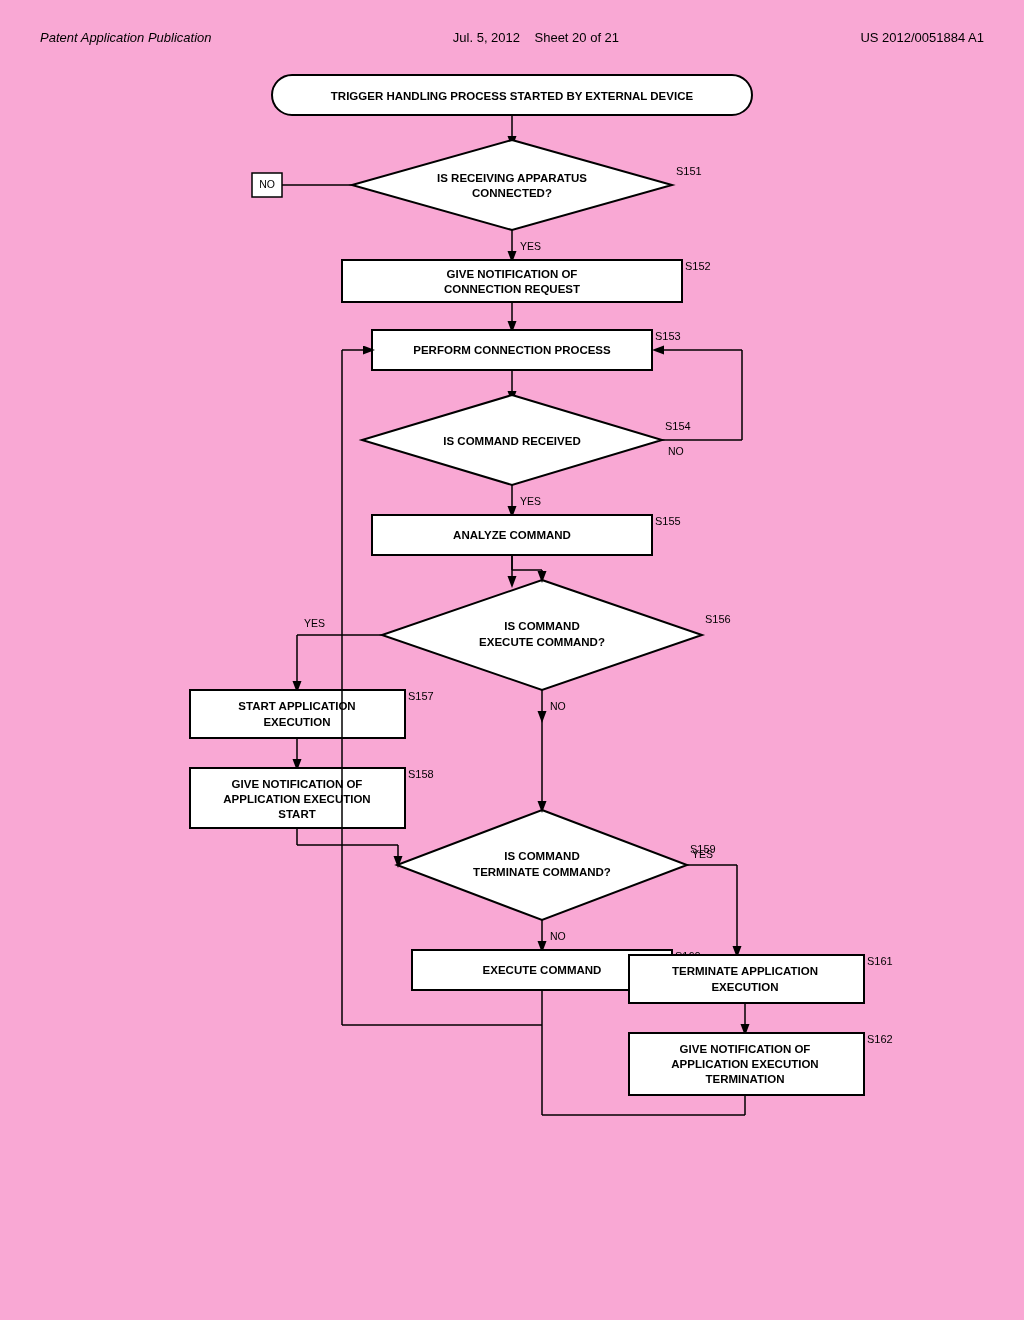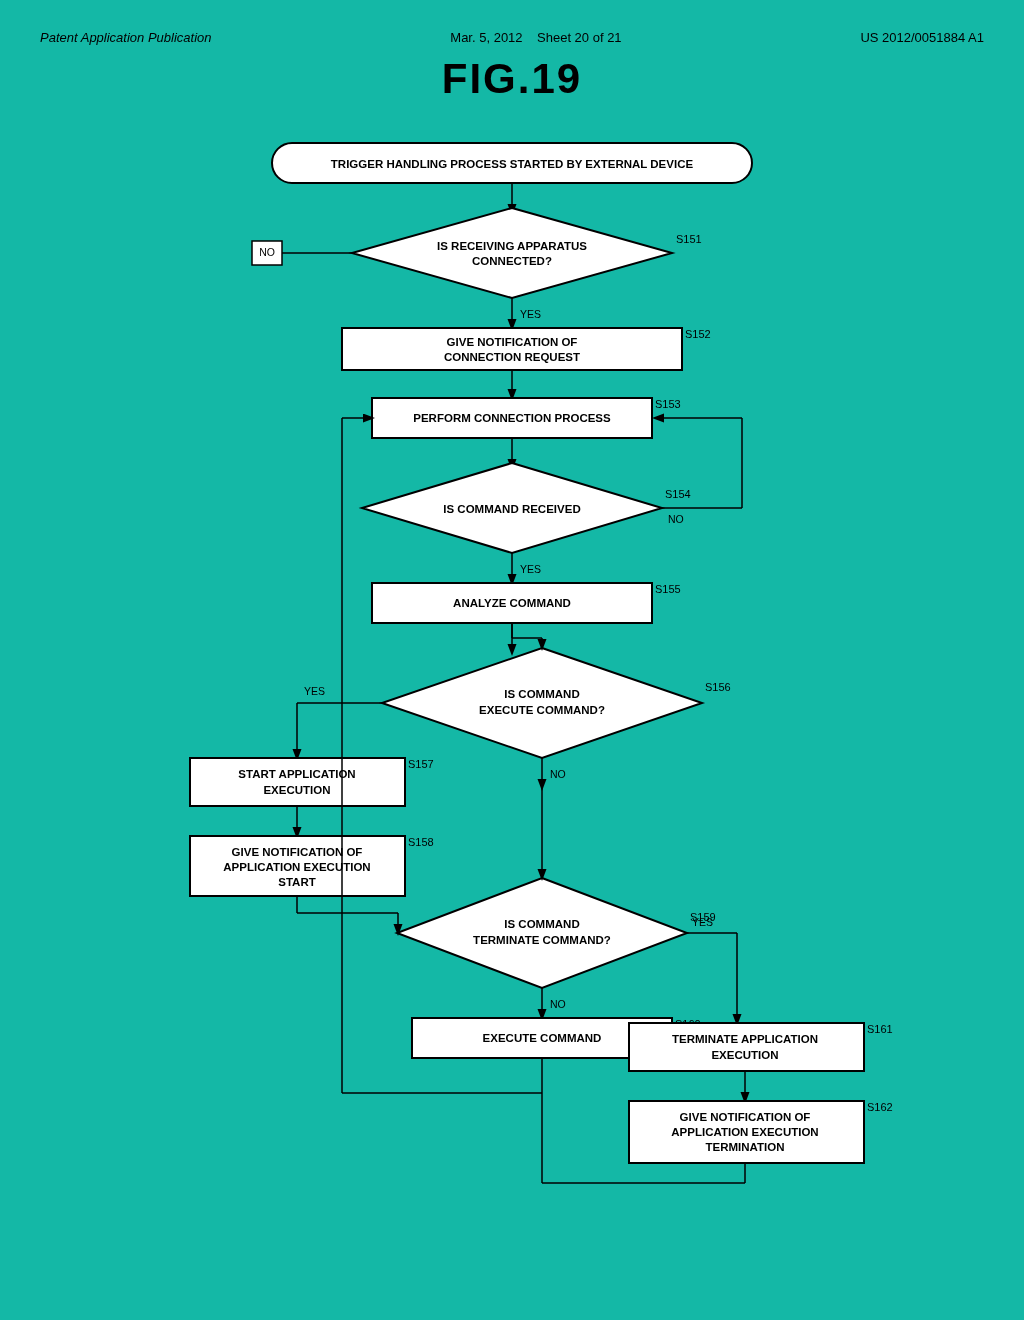--- a/index.html
+++ b/index.html
@@ -8,21 +8,21 @@
       font-family: Arial, sans-serif;
       width: 1024px;
       min-height: 1320px;
       position: relative;
       overflow: hidden;
     }
 
     .page {
       width: 1024px;
       min-height: 1320px;
-      background: #14b8a6;
+      background: #f9a8d4;
       position: relative;
       padding: 30px 40px;
     }
 
     .header {
       display: flex;
       justify-content: space-between;
       align-items: flex-start;
       margin-bottom: 10px;
       font-size: 13px;
@@ -42,27 +42,26 @@
     }
   </style>
 </head>
 <body>
 
 <div class="page">
 
   <div class="header">
     <div class="header-left">Patent Application Publication</div>
     <div class="header-center">
-      <span>Mar. 5, 2012</span>&nbsp;&nbsp;&nbsp;
+      <span>Jul. 5, 2012</span>&nbsp;&nbsp;&nbsp;
       <span>Sheet 20 of 21</span>
     </div>
     <div class="header-right">US 2012/0051884 A1</div>
   </div>
 
-  <div class="figure-title">FIG.19</div>
 
   <div style="position: relative; width: 780px; margin: 0 auto; height: 1090px;">
     <svg width="780" height="1090" viewBox="0 0 780 1090" xmlns="http://www.w3.org/2000/svg">
 
       <style>
         .fc-text { font-family: Arial, sans-serif; font-size: 11.5px; font-weight: bold; fill: #000; }
         .fc-label { font-family: Arial, sans-serif; font-size: 11px; font-weight: normal; fill: #000; }
         .fc-small { font-family: Arial, sans-serif; font-size: 10.5px; fill: #000; }
       </style>
 

